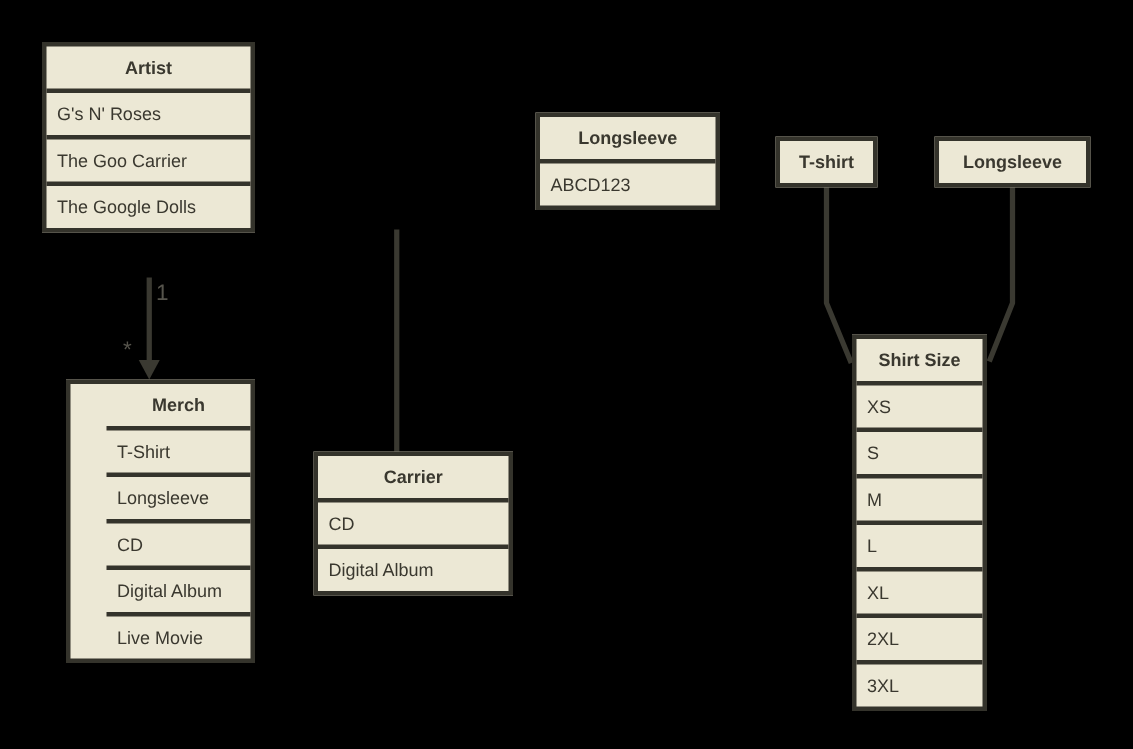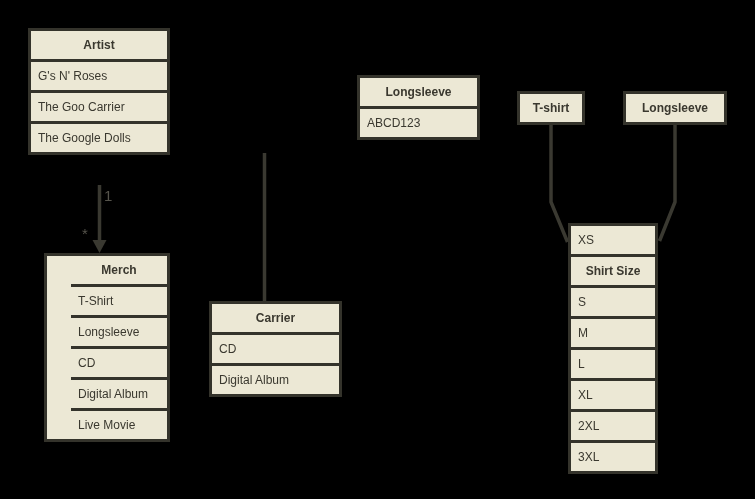--- a/index.html
+++ b/index.html
@@ -78,22 +78,22 @@
 
   <div class="etable" style="left:517px;top:91px;width:68px;">
     <div class="cell header">T-shirt</div>
   </div>
 
   <div class="etable" style="left:623px;top:91px;width:104px;">
     <div class="cell header">Longsleeve</div>
   </div>
 
   <div class="etable" style="left:568px;top:223px;width:90px;">
+    <div class="cell header">Shirt Size</div>
     <div class="cell">XS</div>
-    <div class="cell header">Shirt Size</div>
     <div class="cell">S</div>
     <div class="cell">M</div>
     <div class="cell">L</div>
     <div class="cell">XL</div>
     <div class="cell">2XL</div>
     <div class="cell">3XL</div>
   </div>
 
 </div>
 

